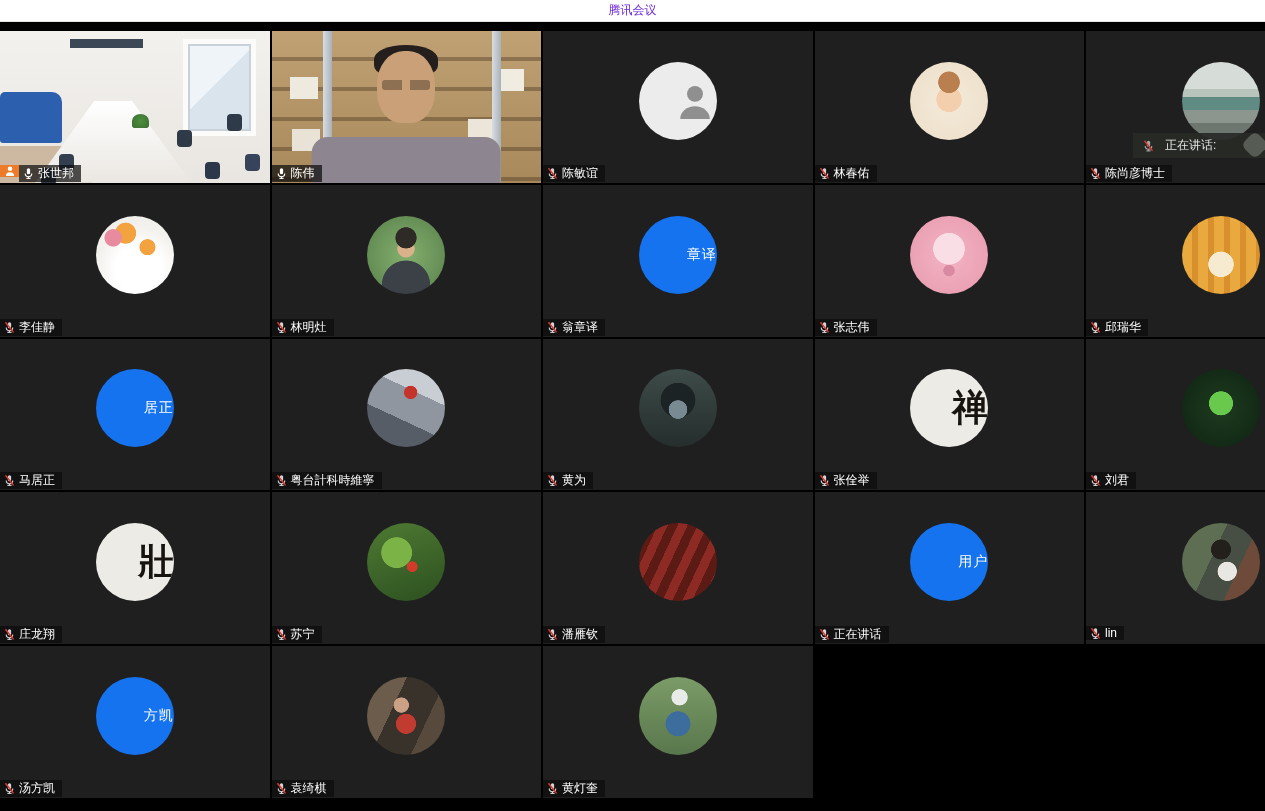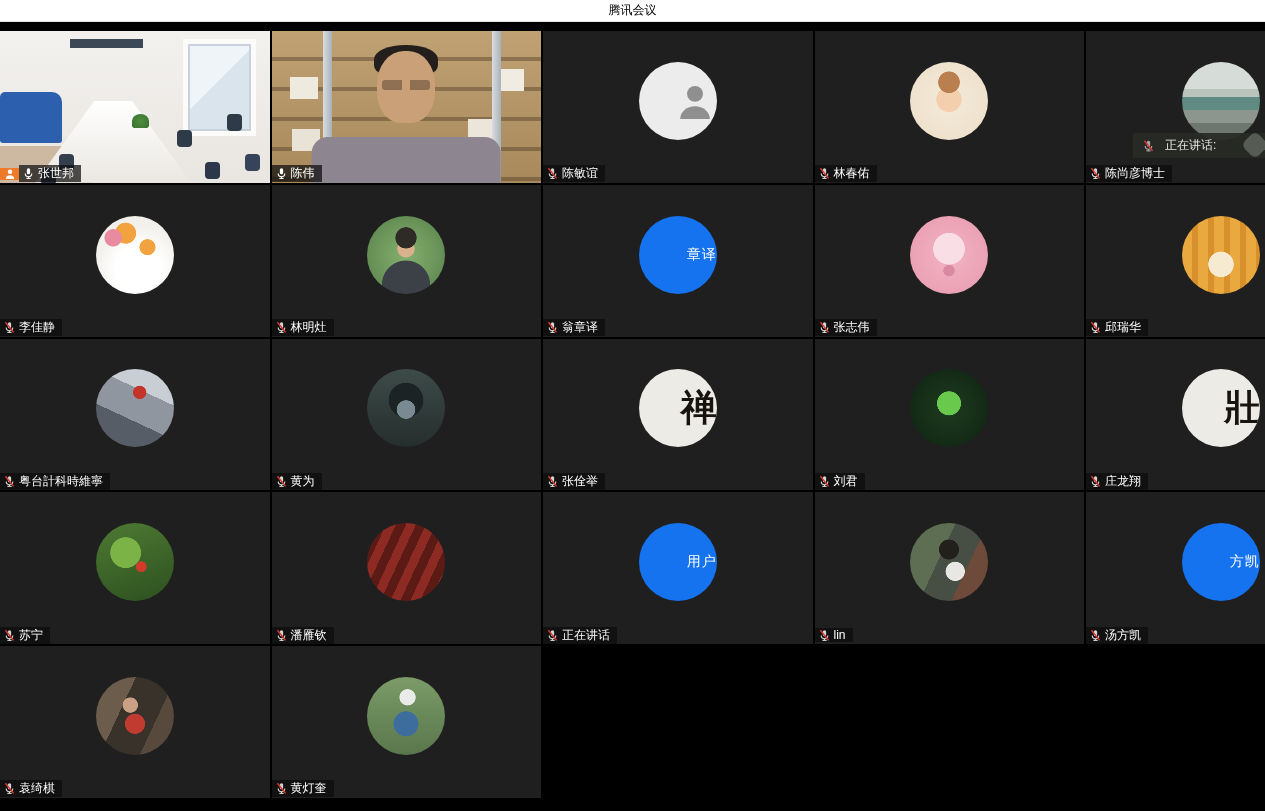--- a/index.html
+++ b/index.html
@@ -1,18 +1,18 @@
 <!DOCTYPE html>
 <html><head>
 <meta charset="utf-8">
 <style>
   html,body{margin:0;padding:0;background:#000;width:1265px;height:811px;overflow:hidden;
     font-family:"Liberation Sans","DejaVu Sans",sans-serif;}
   .titlebar{width:100%;height:22px;background:#ffffff;display:flex;align-items:center;justify-content:center;
-    font-size:12px;color:#000000;border-bottom:1px solid #e2e2e2;box-sizing:border-box;}
+    font-size:12px;color:#6d28d9;border-bottom:1px solid #e2e2e2;box-sizing:border-box;}
   .stage{position:relative;width:1357px;height:789px;background:#000;}
   .grid{display:grid;grid-template-columns:repeat(5,269.5px);grid-auto-rows:151.8px;gap:2px;
     padding-top:9px;background:#000;}
   .tile{position:relative;background:#1f1f1f;overflow:hidden;display:flex;align-items:center;justify-content:center;}
   .circle{width:78px;height:78px;border-radius:50%;display:flex;align-items:center;justify-content:flex-end;
     overflow:hidden;transform:translateY(-6px);}
   .av-blue{background:#1673f0;color:#fff;font-size:14px;letter-spacing:1px;}
   .av-default{background:#ececec;}
   .av-callig{background:#edebe6;color:#17140f;font-family:"DejaVu Serif","Liberation Serif",serif;
     font-weight:bold;font-size:36px;}
@@ -58,21 +58,21 @@
     linear-gradient(115deg,#5d6e52 0 40%,#474f44 40% 68%,#6e4a3a 68%);}
   .av-piano{background:radial-gradient(circle at 44% 36%,#caa184 0 11%,rgba(0,0,0,0) 12%),
     radial-gradient(circle at 50% 60%,#c23b30 0 16%,rgba(0,0,0,0) 17%),
     linear-gradient(115deg,#6c5c4b 0 35%,#39322b 35% 70%,#57493c 70%);}
   .av-outdoor{background:radial-gradient(circle at 52% 26%,#e9ebe8 0 11%,rgba(0,0,0,0) 12%),
     radial-gradient(circle at 50% 60%,#3d6d9d 0 20%,rgba(0,0,0,0) 21%),
     linear-gradient(#7b9b67,#59774c);}
   
   .person-svg{width:44px;height:44px;}
   
-  .namebar{position:absolute;left:0;bottom:0;display:flex;align-items:center;height:18px;z-index:5;}
+  .namebar{position:absolute;left:0;bottom:0;display:flex;align-items:flex-start;height:18px;z-index:5;}
   .hostbadge{width:19px;background:#ee7b2a;display:flex;align-items:center;justify-content:center;}
   .label{background:rgba(12,12,12,.72);display:flex;align-items:center;gap:3px;padding:0 7px 0 3px;
     font-size:12px;color:#fff;white-space:nowrap;}
   .mic{display:inline-flex;width:13px;height:13px;}
   .mic svg{width:13px;height:13px;}
   
   .scene{position:absolute;inset:0;}
   .room{background:linear-gradient(#f3f1ee,#e9e6e1);}
   .room .floor{position:absolute;left:0;bottom:0;width:34%;height:24%;background:#cdb9a2;}
   .room .beam{position:absolute;left:26%;top:5%;width:27%;height:6%;background:#3c4856;}
@@ -309,20 +309,39 @@
                 <line x1="8" y1="12" x2="8" y2="14" stroke="#d5d5d5" stroke-width="1.4"></line>
                 <line x1="5.4" y1="14" x2="10.6" y2="14" stroke="#d5d5d5" stroke-width="1.4"></line>
                 <line x1="3" y1="1.5" x2="13" y2="14" stroke="#d93a31" stroke-width="1.8"></line>
               </svg>
             </span>
             <span>邱瑞华</span>
           </span>
         </div>
       </div>
       <div class="tile">
+        <div class="circle av-blue">
+          <span>居正</span>
+        </div>
+        <div class="namebar">
+          <span class="label">
+            <span class="mic">
+              <svg viewBox="0 0 16 16">
+                <rect x="6" y="1.5" width="4" height="7.5" rx="2" fill="#d5d5d5"></rect>
+                <path d="M4 8 a4 4 0 0 0 8 0" fill="none" stroke="#d5d5d5" stroke-width="1.4"></path>
+                <line x1="8" y1="12" x2="8" y2="14" stroke="#d5d5d5" stroke-width="1.4"></line>
+                <line x1="5.4" y1="14" x2="10.6" y2="14" stroke="#d5d5d5" stroke-width="1.4"></line>
+                <line x1="3" y1="1.5" x2="13" y2="14" stroke="#d93a31" stroke-width="1.8"></line>
+              </svg>
+            </span>
+            <span>马居正</span>
+          </span>
+        </div>
+      </div>
+      <div class="tile">
         <div class="circle av-mountain"></div>
         <div class="namebar">
           <span class="label">
             <span class="mic">
               <svg viewBox="0 0 16 16">
                 <rect x="6" y="1.5" width="4" height="7.5" rx="2" fill="#d5d5d5"></rect>
                 <path d="M4 8 a4 4 0 0 0 8 0" fill="none" stroke="#d5d5d5" stroke-width="1.4"></path>
                 <line x1="8" y1="12" x2="8" y2="14" stroke="#d5d5d5" stroke-width="1.4"></line>
                 <line x1="5.4" y1="14" x2="10.6" y2="14" stroke="#d5d5d5" stroke-width="1.4"></line>
                 <line x1="3" y1="1.5" x2="13" y2="14" stroke="#d93a31" stroke-width="1.8"></line>

